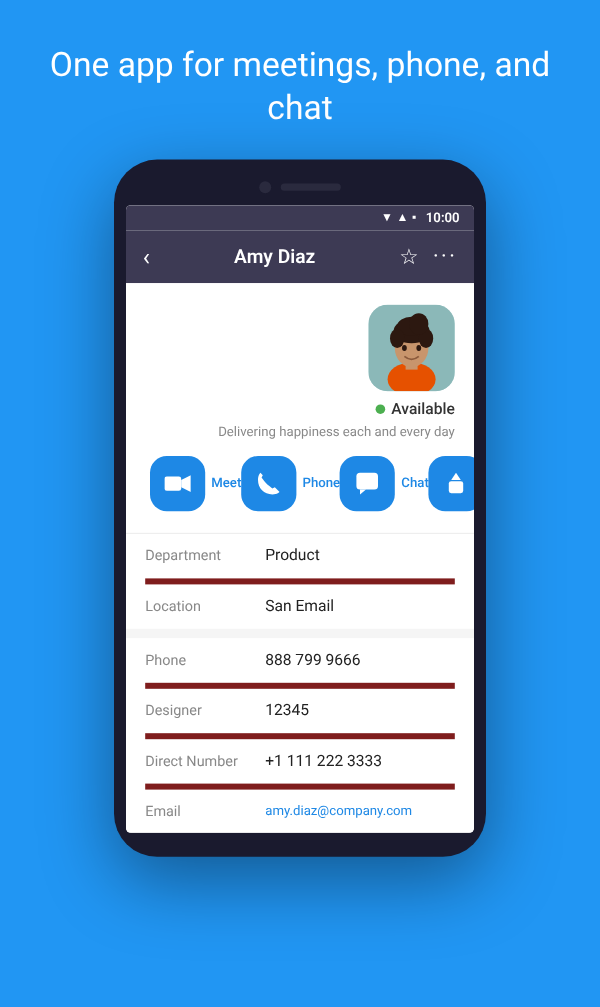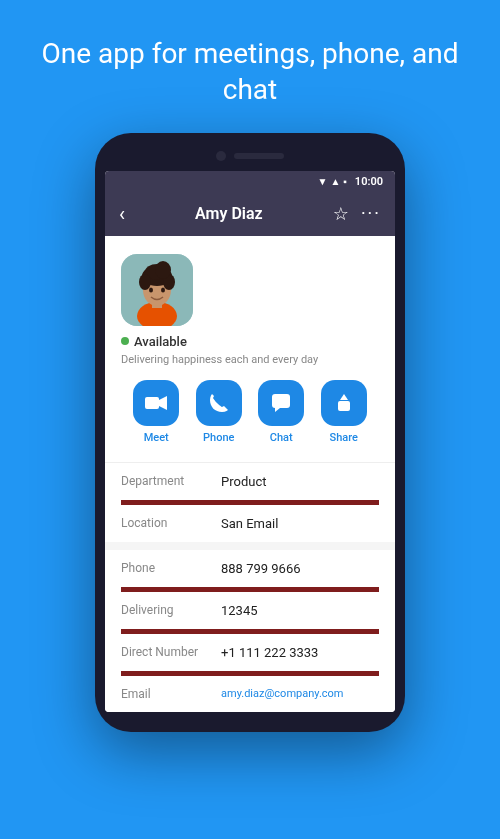--- a/index.html
+++ b/index.html
@@ -121,21 +121,21 @@
       color: white;
       font-size: 18px;
       letter-spacing: 2px;
     }
 
     .contact-section {
       background: white;
       padding: 18px 16px 14px;
       display: flex;
       flex-direction: column;
-      align-items: flex-start;
+      align-items: flex-end;
     }
 
     .avatar-container {
       width: 72px;
       height: 72px;
       border-radius: 16px;
       overflow: hidden;
       background: #b0d4d4;
       margin-bottom: 8px;
     }
@@ -176,21 +176,21 @@
     .action-buttons {
       display: flex;
       justify-content: space-around;
       width: 100%;
       padding: 0 4px;
       margin-bottom: 4px;
     }
 
     .action-btn {
       display: flex;
-      flex-direction: column;
+      flex-direction: row;
       align-items: center;
       gap: 5px;
       cursor: pointer;
     }
 
     .action-icon {
       width: 46px;
       height: 46px;
       background: #1E88E5;
       border-radius: 14px;
@@ -372,21 +372,21 @@
       </div>
 
       <div class="section-gap"></div>
 
       <div class="info-section">
         <div class="info-row">
           <span class="info-label">Phone</span>
           <span class="info-value">888 799 9666</span>
         </div>
         <div class="info-row">
-          <span class="info-label">Delivering</span>
+          <span class="info-label">Designer</span>
           <span class="info-value">12345</span>
         </div>
         <div class="info-row">
           <span class="info-label">Direct Number</span>
           <span class="info-value">+1 111 222 3333</span>
         </div>
         <div class="info-row">
           <span class="info-label">Email</span>
           <span class="info-value" style="font-size:11px;color:#1E88E5;">amy.diaz@company.com</span>
         </div>

